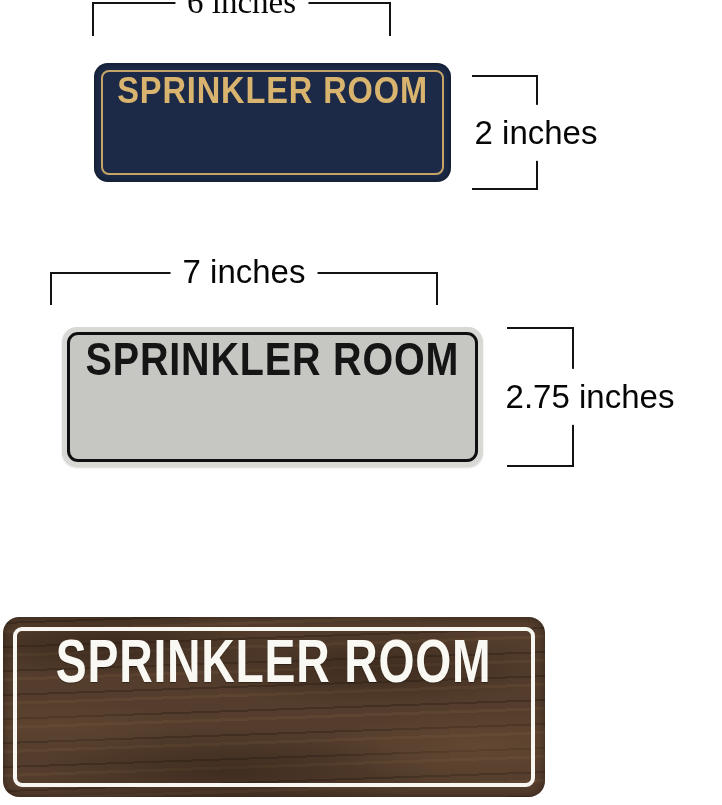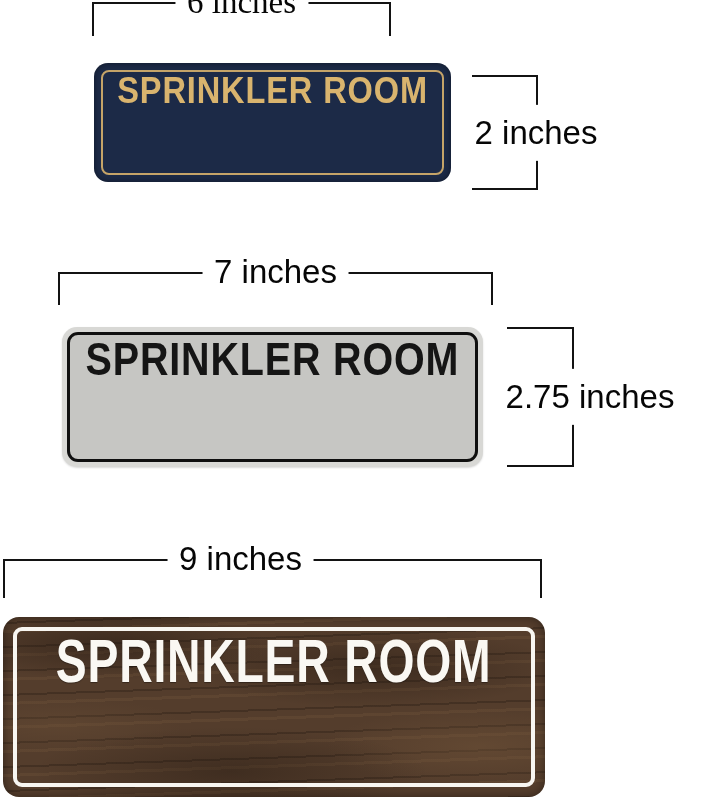--- a/index.html
+++ b/index.html
@@ -44,21 +44,21 @@
   .dim-v .dim-label {
     left: 100%;
     top: 50%;
     transform: translate(-50%, -50%);
     padding: 10px 6px;
   }
 
   
   .g1w { left: 92px;  top: 2px;  width: 299px; height: 34px; font-family: Liberation Serif, serif; }
   .g1h { left: 472px; top: 63px;  width: 66px;  height: 115px; margin-top: 12px; }
-  .g2w { left: 58px;  top: 272px; width: 435px; height: 33px; }
+  .g2w { left: 50px;  top: 272px; width: 388px; height: 33px; }
   .g2h { left: 507px; top: 327px; width: 67px;  height: 140px; }
   .g3w { left: 3px;   top: 559px; width: 539px; height: 39px; }
   .g3h { left: 570px; top: 617px; width: 67px;  height: 178px; }
 
   .g2h .dim-label { margin-left: 18px; }
   .g3h .dim-label { margin-left: 14px; }
   .g3w .dim-label { margin-left: -32px; }
 
   
   .sign { position: absolute; }
@@ -169,22 +169,19 @@
   </div>
   <div class="sign sign-silver">
     <div class="sign-inner silver-inner">
       <span class="sign-text silver-text">SPRINKLER ROOM</span>
     </div>
   </div>
   <div class="dim-v g2h">
     <span class="dim-label">2.75 inches</span>
   </div>
 
-  <div class="dim-h g3w">
-    <span class="dim-label">9 inches</span>
-  </div>
   <div class="sign sign-walnut">
     <div class="sign-inner walnut-inner">
       <span class="sign-text walnut-text">SPRINKLER ROOM</span>
     </div>
   </div>
 
 </div>
 
 </body></html>

